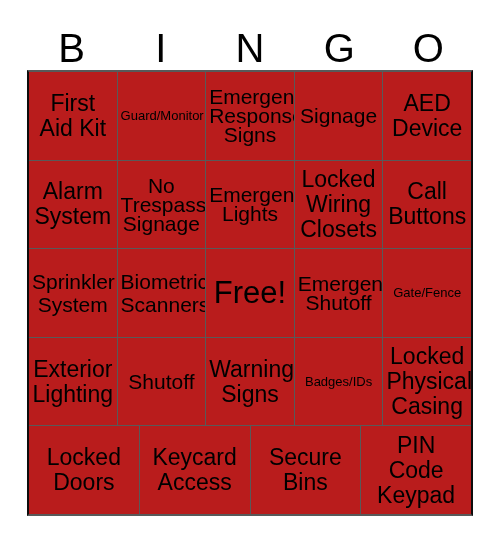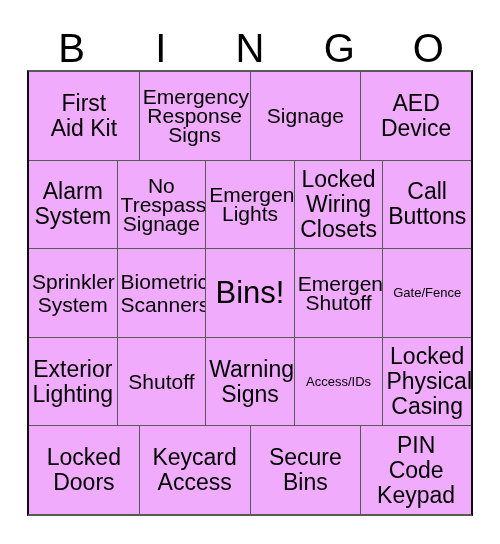--- a/index.html
+++ b/index.html
@@ -54,21 +54,21 @@
     top: 70px;
     width: 446px;
     height: 446px;
     box-sizing: border-box;
     border-top: 2px solid #595959;
     border-left: 2px solid #0d0d0d;
     border-right: 2px solid #0d0d0d;
     border-bottom: 2px solid #595959;
     display: flex;
     flex-direction: column;
-    background: #f0abfc;
+    background: #b91c1c;
   }
   .bingo-row {
     flex: 1 1 0;
     display: flex;
     flex-direction: row;
     border-bottom: 1px solid #595959;
     box-sizing: border-box;
   }
   .bingo-row:last-child {
     border-bottom: none;
@@ -120,20 +120,23 @@
         <span>O</span>
       </div>
   </div>
 
   <div id="bingo-grid">
 
     <div class="bingo-row">
       <div class="bingo-cell sz-lg">
           <span class="cell-text">First<br>Aid Kit</span>
         </div>
+      <div class="bingo-cell sz-xs">
+          <span class="cell-text">Guard/Monitor</span>
+        </div>
       <div class="bingo-cell sz-sm">
           <span class="cell-text">Emergency<br>Response<br>Signs</span>
         </div>
       <div class="bingo-cell sz-md">
           <span class="cell-text">Signage</span>
         </div>
       <div class="bingo-cell sz-lg">
           <span class="cell-text">AED<br>Device</span>
         </div>
     </div>
@@ -157,42 +160,42 @@
     </div>
 
     <div class="bingo-row">
       <div class="bingo-cell sz-md">
           <span class="cell-text">Sprinkler<br>System</span>
         </div>
       <div class="bingo-cell sz-md">
           <span class="cell-text">Biometric<br>Scanners</span>
         </div>
       <div class="bingo-cell sz-free">
-          <span class="cell-text">Bins!</span>
+          <span class="cell-text">Free!</span>
         </div>
       <div class="bingo-cell sz-sm">
           <span class="cell-text">Emergency<br>Shutoff</span>
         </div>
       <div class="bingo-cell sz-xs">
           <span class="cell-text">Gate/Fence</span>
         </div>
     </div>
 
     <div class="bingo-row">
       <div class="bingo-cell sz-lg">
           <span class="cell-text">Exterior<br>Lighting</span>
         </div>
       <div class="bingo-cell sz-md">
           <span class="cell-text">Shutoff</span>
         </div>
       <div class="bingo-cell sz-lg">
           <span class="cell-text">Warning<br>Signs</span>
         </div>
       <div class="bingo-cell sz-xs">
-          <span class="cell-text">Access/IDs</span>
+          <span class="cell-text">Badges/IDs</span>
         </div>
       <div class="bingo-cell sz-lg">
           <span class="cell-text">Locked<br>Physical<br>Casing</span>
         </div>
     </div>
 
     <div class="bingo-row">
       <div class="bingo-cell sz-lg">
           <span class="cell-text">Locked<br>Doors</span>
         </div>

